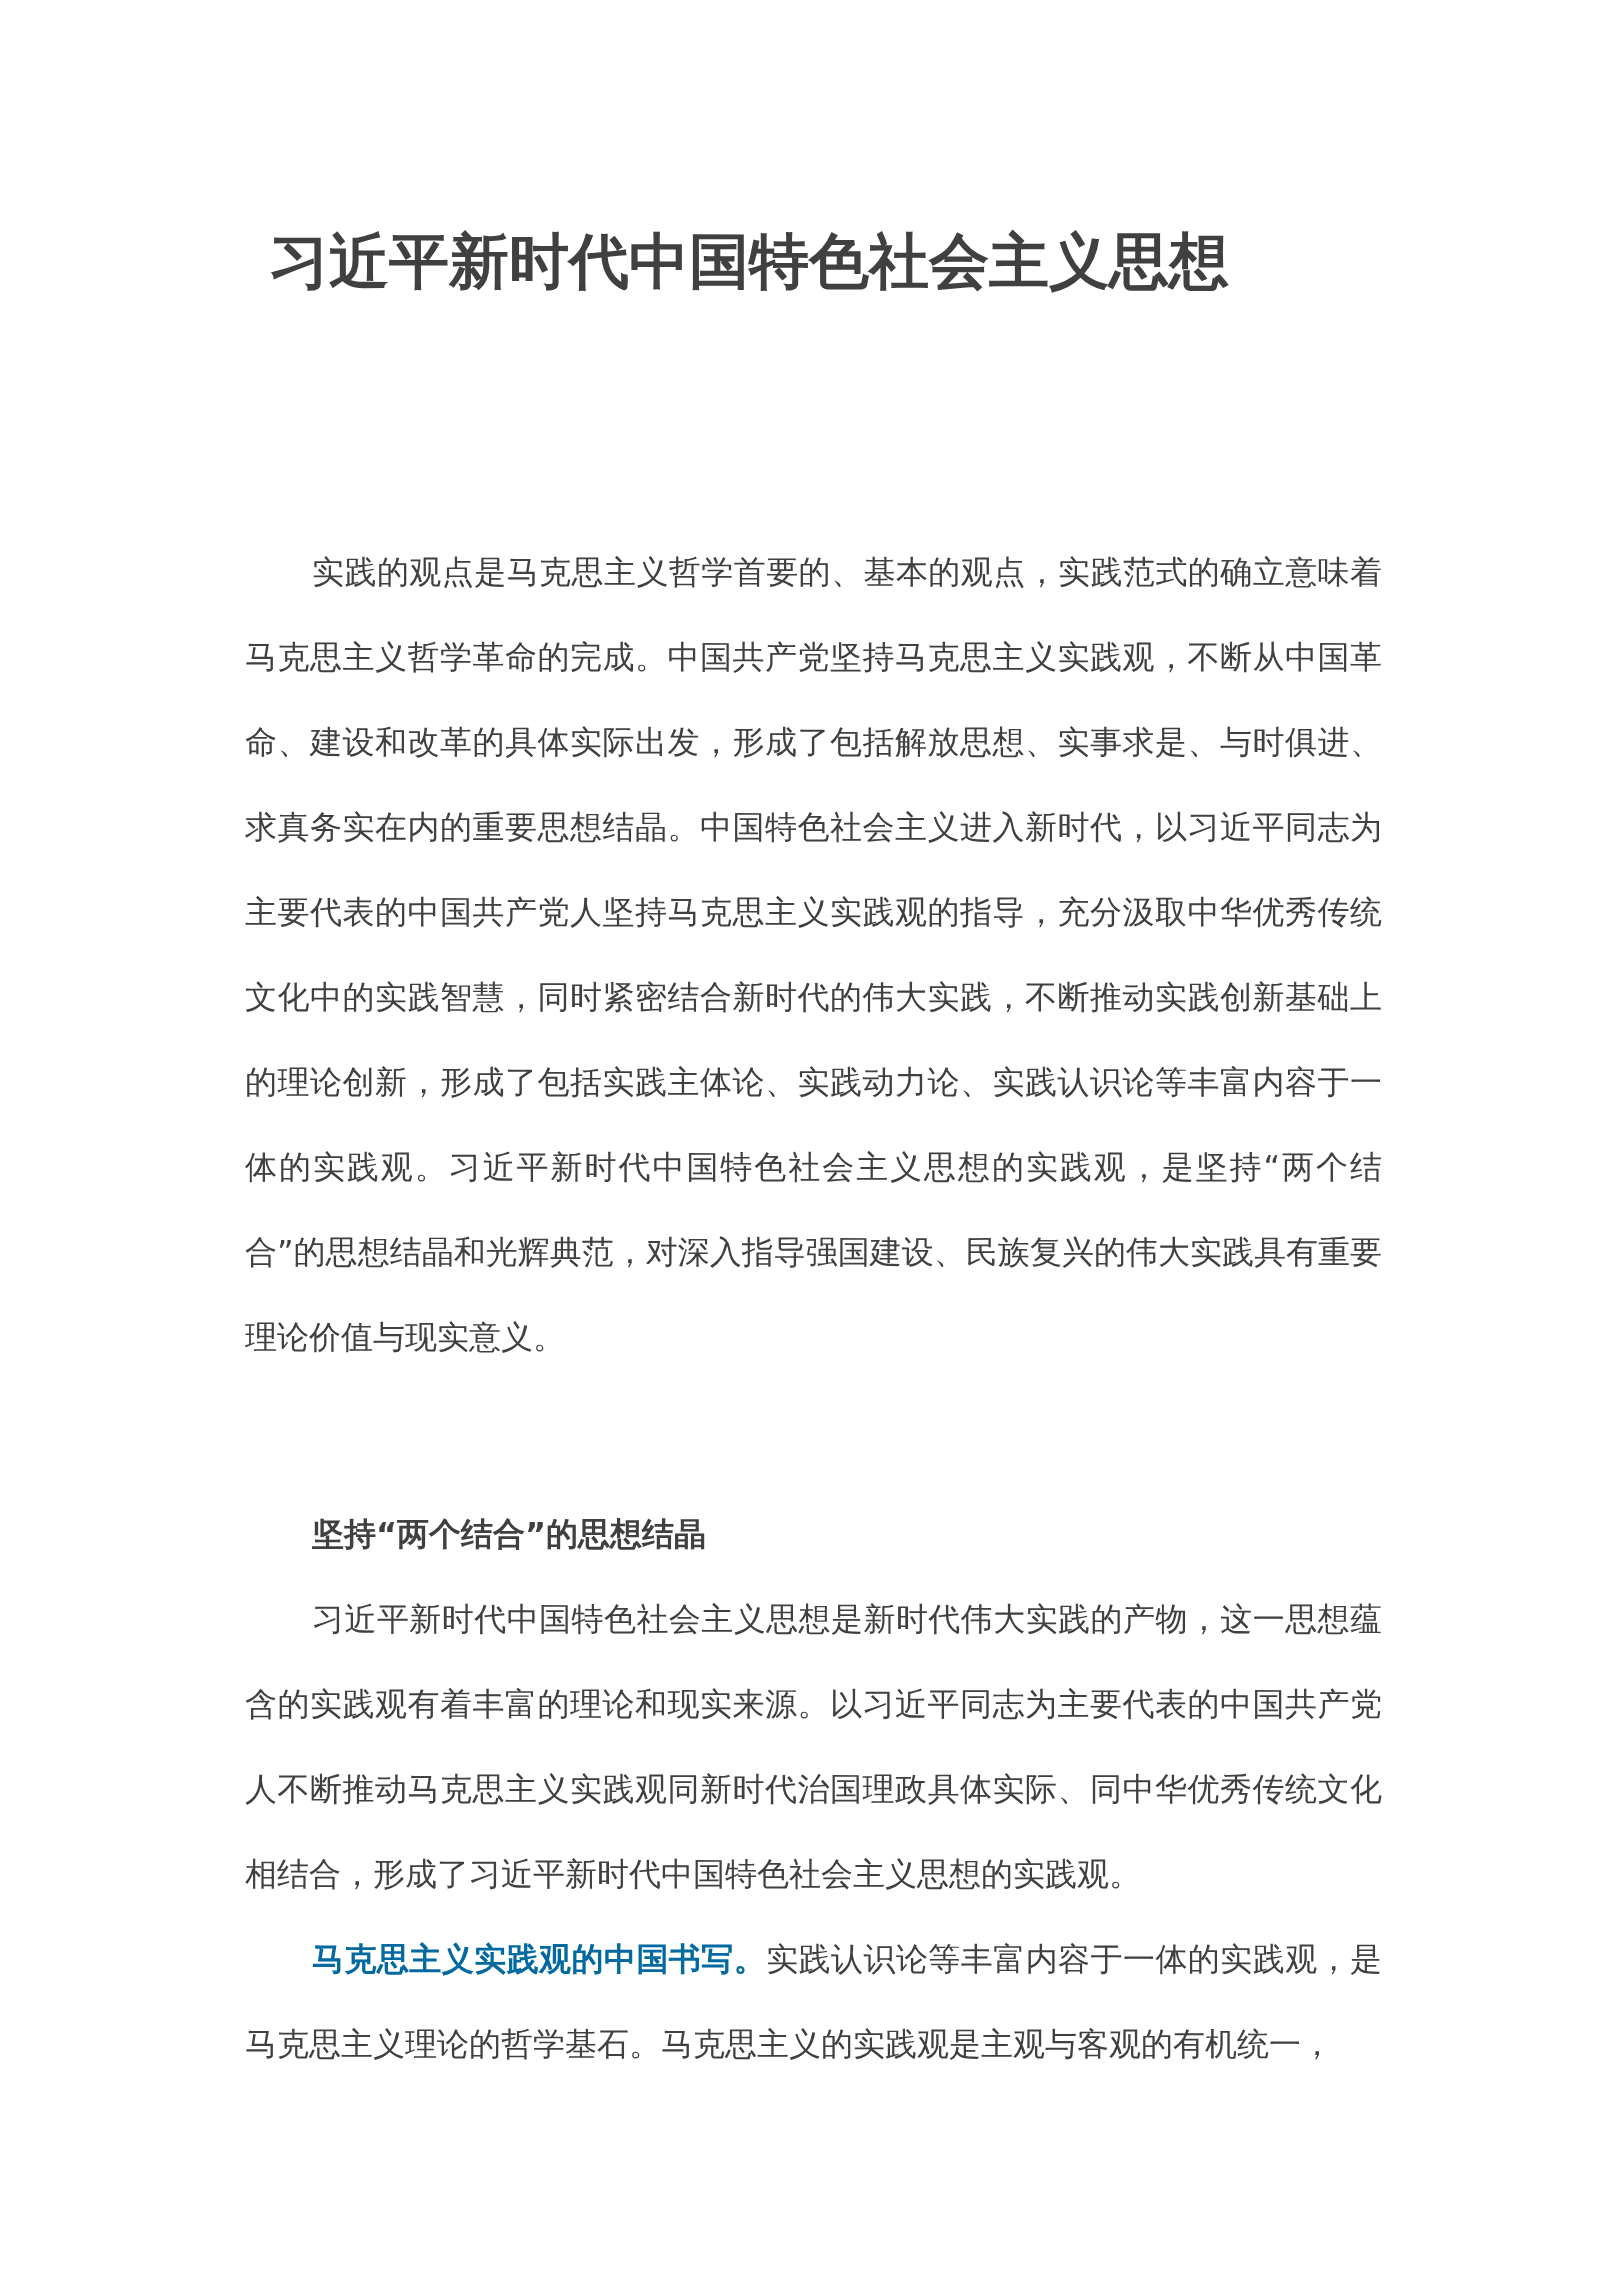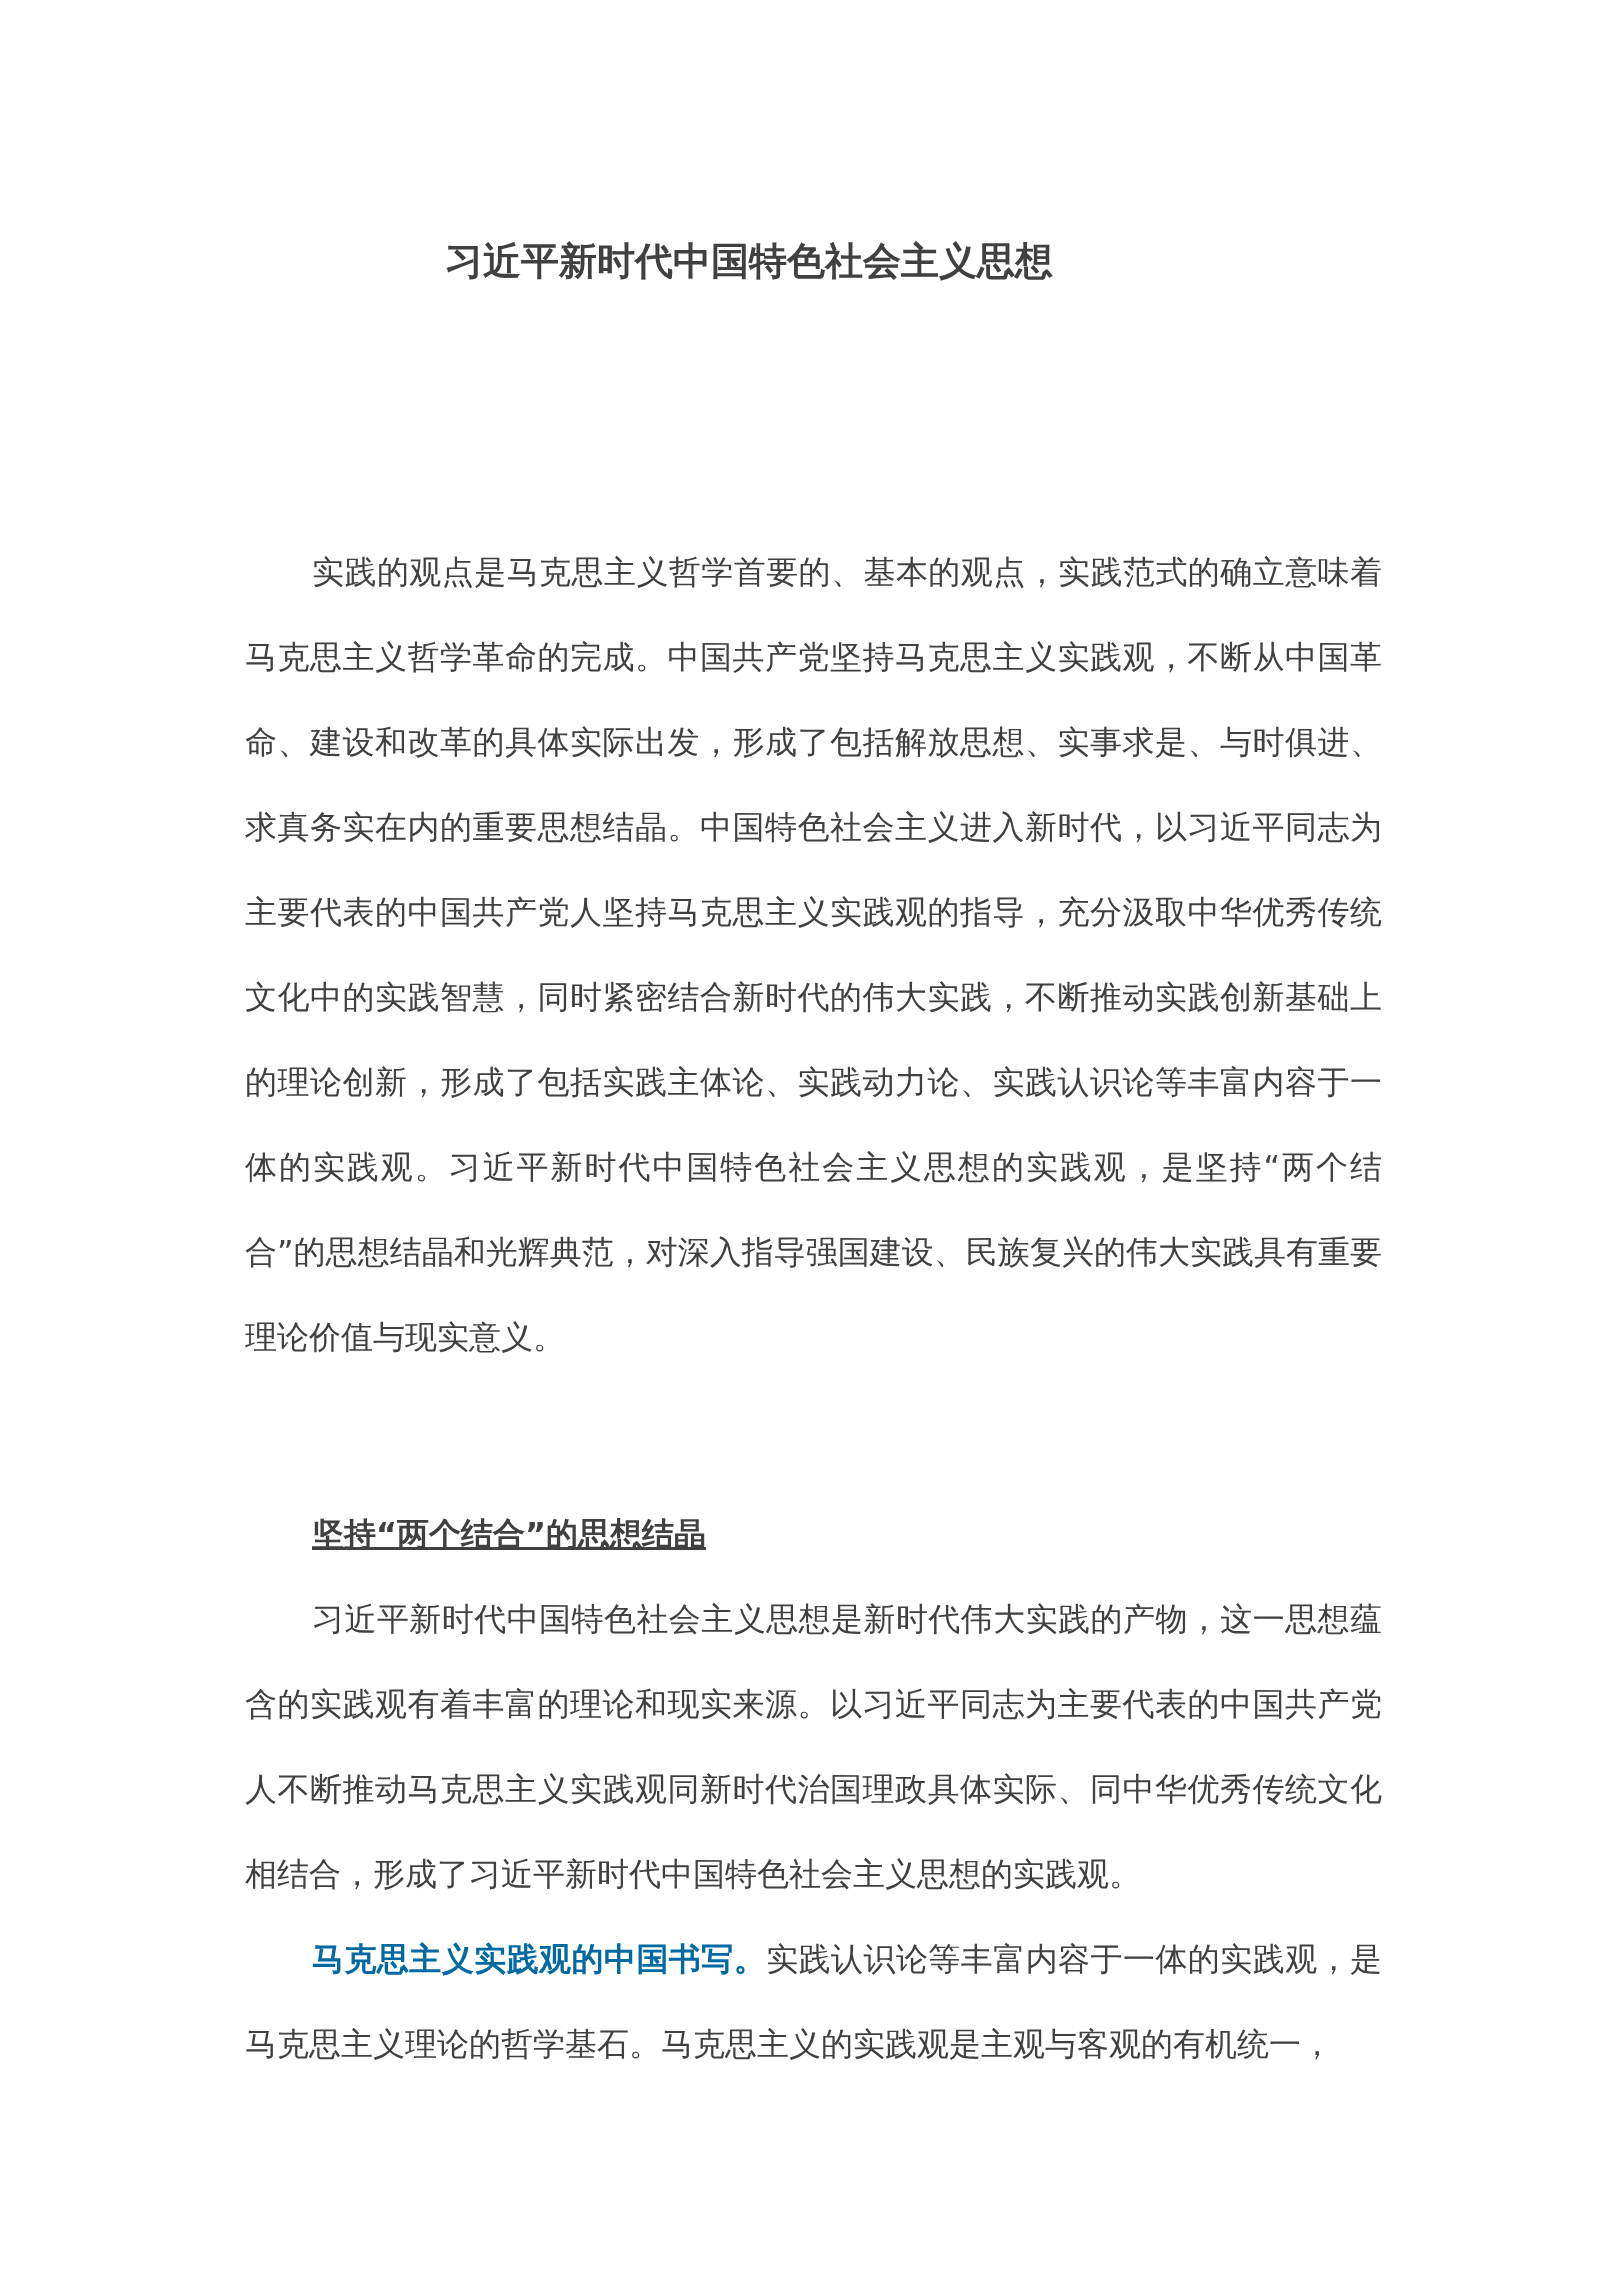--- a/index.html
+++ b/index.html
@@ -23,21 +23,21 @@
       height: 2293px;
       background: #ffffff;
     }
     .title {
       position: absolute;
       left: 0;
       width: 1498px;
       top: 218px;
       text-align: center;
       font-weight: bold;
-      font-size: 38px;
+      font-size: 60px;
       line-height: 86px;
       color: #404040;
       letter-spacing: 0px;
     }
     .title .line { display: block; }
     .body-text {
       position: absolute;
       left: 245px;
       width: 1137px;
       font-size: 32px;
@@ -69,21 +69,21 @@
 <div class="page">
 
   <h1 class="title" style="margin:0;">
     <span class="line">习近平新时代中国特色社会主义思想</span>
   </h1>
 
   <div class="body-text" id="intro">
     <p class="para">实践的观点是马克思主义哲学首要的、基本的观点，实践范式的确立意味着马克思主义哲学革命的完成。中国共产党坚持马克思主义实践观，不断从中国革命、建设和改革的具体实际出发，形成了包括解放思想、实事求是、与时俱进、求真务实在内的重要思想结晶。中国特色社会主义进入新时代，以习近平同志为主要代表的中国共产党人坚持马克思主义实践观的指导，充分汲取中华优秀传统文化中的实践智慧，同时紧密结合新时代的伟大实践，不断推动实践创新基础上的理论创新，形成了包括实践主体论、实践动力论、实践认识论等丰富内容于一体的实践观。习近平新时代中国特色社会主义思想的实践观，是坚持“两个结合”的思想结晶和光辉典范，对深入指导强国建设、民族复兴的伟大实践具有重要理论价值与现实意义。</p>
   </div>
 
-  <h2 id="section1-heading" style="margin:0;text-decoration:underline;">坚持“两个结合”的思想结晶</h2>
+  <h2 id="section1-heading" style="margin:0;">坚持“两个结合”的思想结晶</h2>
 
   <div class="body-text" id="section1">
     <p class="para">
       <span>习近平新时代中国特色社会主义思想是新时代伟大实践的产物，这一思想蕴含的实践观有着丰富的理论和现实来源。以习近平同志为主要代表的中国共产党人不断推动马克思主义实践观同新时代治国理政具体实际、同中华优秀传统文化相结合，形成了习近平新时代中国特色社会主义思想的实践观。</span>
     </p>
     <p class="para">
       <span class="bold-lead">马克思主义实践观的中国书写。</span><span>实践认识论等丰富内容于一体的实践观，是马克思主义理论的哲学基石。马克思主义的实践观是主观与客观的有机统一，</span>
     </p>
   </div>
 

